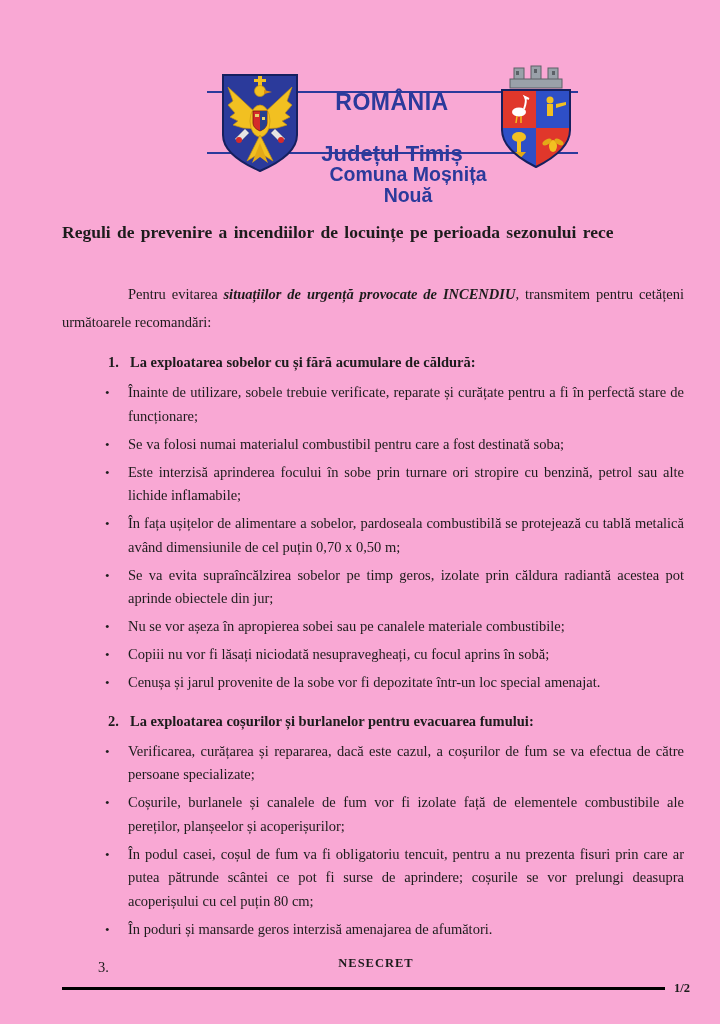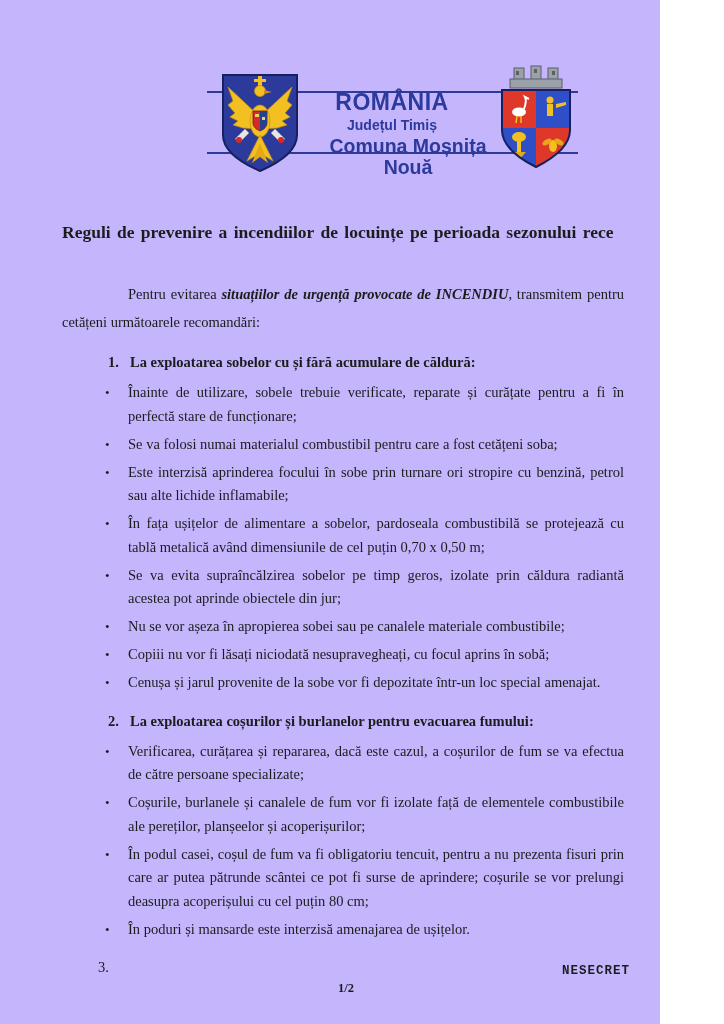--- a/index.html
+++ b/index.html
@@ -1,37 +1,37 @@
 <!DOCTYPE html>
 <html><head>
 <meta charset="utf-8">
 <style>
   html,body{margin:0;padding:0;background:#ffffff;}
   .page{
     position:relative;
-    width:660px;height:1024px;
-    background:#c4b5fd;
+    width:720px;height:1024px;
+    background:#f9a8d4;
     font-family:"Liberation Serif","DejaVu Serif",serif;
     color:#1c1c1c;
     overflow:hidden;
   }
   
   .header{position:relative;height:173px;}
   .band{
     position:absolute;left:207px;width:371px;top:91px;height:59px;
     border-top:2.5px solid #2b3a9b;border-bottom:2.5px solid #2b3a9b;
   }
   .emblem-left{position:absolute;left:219px;top:73px;width:82px;height:100px;}
   .emblem-right{position:absolute;left:496px;top:64px;width:80px;height:108px;}
   .header-text{
     position:absolute;left:282px;top:90px;width:220px;text-align:center;
     color:#2b3a9b;font-family:"Liberation Sans","DejaVu Sans",sans-serif;font-weight:bold;
   }
   .header-country{font-size:23px;line-height:25px;letter-spacing:.5px;}
-  .header-county{font-size:14px;line-height:21px;}
+  .header-county{font-size:22px;line-height:21px;margin-top:28px;}
   .header-commune{font-size:19.5px;line-height:21px;margin-left:32px;}
   
   .content{padding:0 36px 0 62px;}
   .doc-title{
     margin:49px 0 0 0;
     font-size:17.5px;font-weight:bold;word-spacing:2px;
   }
   .intro{
     margin:37px 0 12px 0;font-size:14.5px;line-height:28px;
     text-align:justify;text-indent:66px;
@@ -44,23 +44,23 @@
   .section-heading .num{flex:none;width:22px;}
   .section-heading.less-indent{margin-left:36px;}
   .section-heading.less-indent .num{width:18px;font-weight:normal;}
   .bullets{margin-left:43px;}
   .bullet-item{display:flex;font-size:14.5px;line-height:23.5px;margin-bottom:4.5px;}
   .bullet-glyph{flex:none;width:23px;font-size:13px;}
   .bullet-text{flex:1;text-align:justify;}
   
   .footer{position:absolute;left:62px;right:30px;bottom:28px;}
   .footer-classification{
-    text-align:right;font-size:12.5px;font-weight:bold;letter-spacing:1px;line-height:15px;font-family:Liberation Mono, monospace;
-  }
-  .footer-line-row{display:flex;align-items:center;margin-top:2px;flex-direction:column;}
+    text-align:center;font-size:12.5px;font-weight:bold;letter-spacing:1px;line-height:15px;
+  }
+  .footer-line-row{display:flex;align-items:center;margin-top:10px;}
   .footer-rule{flex:1;height:3px;background:#000;margin-right:9px;}
   .footer-page{font-size:12.5px;font-weight:bold;line-height:15px;}
 </style>
 </head>
 <body>
 
 <div class="page">
 
   <div class="header">
     <div class="band"></div>
@@ -156,21 +156,21 @@
       <span class="num">1.</span>
       <span>La exploatarea sobelor cu și fără acumulare de căldură:</span>
     </div>
     <div class="bullets">
       <div class="bullet-item">
           <span class="bullet-glyph">•</span>
           <span class="bullet-text">Înainte de utilizare, sobele trebuie verificate, reparate și curățate pentru a fi în perfectă stare de funcționare;</span>
         </div>
       <div class="bullet-item">
           <span class="bullet-glyph">•</span>
-          <span class="bullet-text">Se va folosi numai materialul combustibil pentru care a fost cetățeni soba;</span>
+          <span class="bullet-text">Se va folosi numai materialul combustibil pentru care a fost destinată soba;</span>
         </div>
       <div class="bullet-item">
           <span class="bullet-glyph">•</span>
           <span class="bullet-text">Este interzisă aprinderea focului în sobe prin turnare ori stropire cu benzină, petrol sau alte lichide inflamabile;</span>
         </div>
       <div class="bullet-item">
           <span class="bullet-glyph">•</span>
           <span class="bullet-text">În fața ușițelor de alimentare a sobelor, pardoseala combustibilă se protejează cu tablă metalică având dimensiunile de cel puțin 0,70 x 0,50 m;</span>
         </div>
       <div class="bullet-item">
@@ -203,21 +203,21 @@
       <div class="bullet-item">
           <span class="bullet-glyph">•</span>
           <span class="bullet-text">Coșurile, burlanele și canalele de fum vor fi izolate față de elementele combustibile ale pereților, planșeelor și acoperișurilor;</span>
         </div>
       <div class="bullet-item">
           <span class="bullet-glyph">•</span>
           <span class="bullet-text">În podul casei, coșul de fum va fi obligatoriu tencuit, pentru a nu prezenta fisuri prin care ar putea pătrunde scântei ce pot fi surse de aprindere; coșurile se vor prelungi deasupra acoperișului cu cel puțin 80 cm;</span>
         </div>
       <div class="bullet-item">
           <span class="bullet-glyph">•</span>
-          <span class="bullet-text">În poduri și mansarde este interzisă amenajarea de ușițelor.</span>
+          <span class="bullet-text">În poduri și mansarde geros interzisă amenajarea de afumători.</span>
         </div>
     </div>
 
     <div class="section-heading less-indent">
       <span class="num">3.</span>
     </div>
 
   </div>
 
   <div class="footer">

